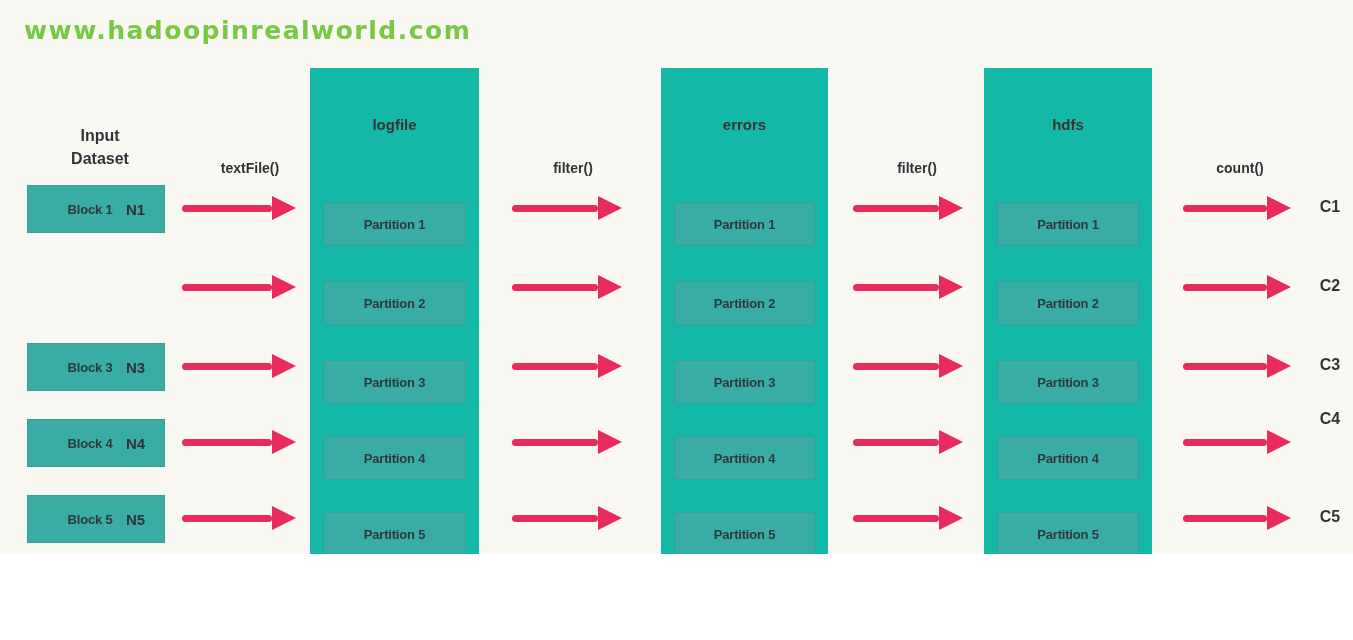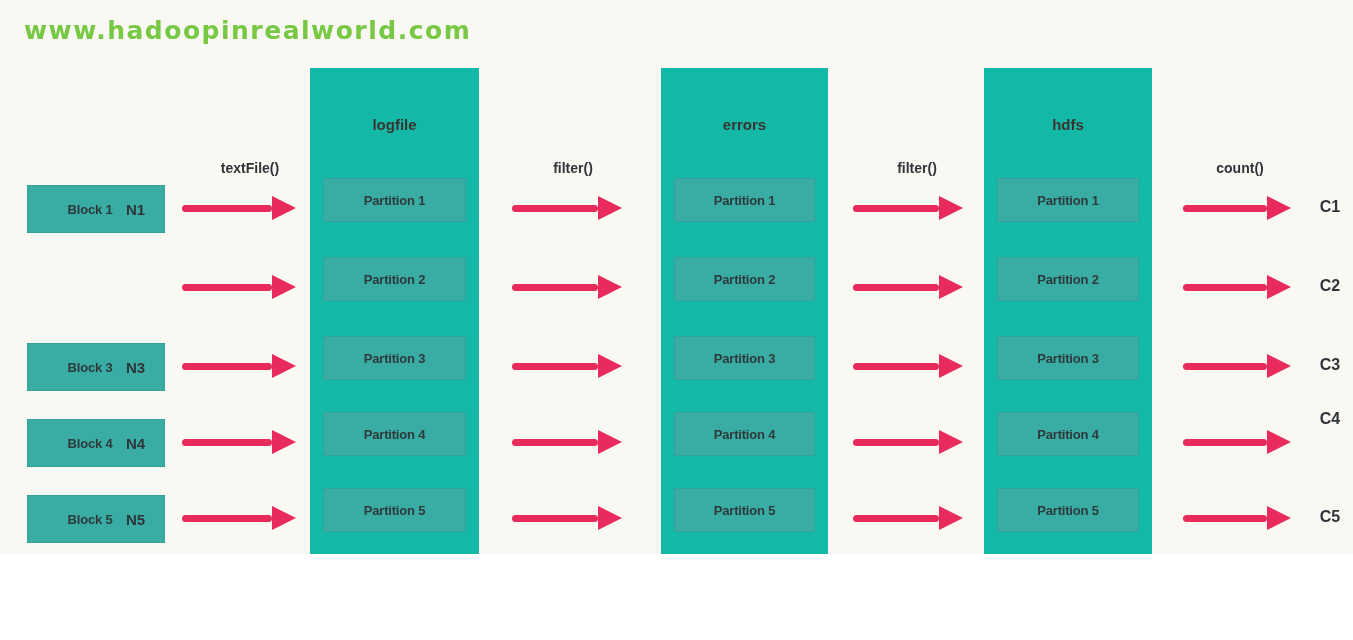--- a/index.html
+++ b/index.html
@@ -43,21 +43,21 @@
     background:#14b8a6;
   }
   .rdd-title{
     position:absolute;top:48px;left:0;right:0;text-align:center;
     font-size:15px;font-weight:700;color:#3A3430;
   }
   .partition{
     position:absolute;left:13px;right:13px;height:42px;
     background:#39ACA4;border:1px solid rgba(0,0,0,0.06);
     display:flex;align-items:center;justify-content:center;
-    font-size:13px;letter-spacing:-0.2px;font-weight:700;color:#2E3A3A;
+    font-size:13px;letter-spacing:-0.2px;font-weight:700;color:#2E3A3A;margin-top:24px;
   }
   .arrow{
     position:absolute;height:24px;
     display:flex;align-items:center;
   }
   .arrow .shaft{
     flex:1;height:7px;background:#E82A5C;border-radius:4px;
   }
   .arrow .head{
     width:0;height:0;
@@ -70,20 +70,24 @@
     font-size:16px;font-weight:700;color:#2F3438;text-align:center;
   }
 </style>
 </head>
 <body>
 
 <div class="canvas">
 
   <div class="watermark">www.hadoopinrealworld.com</div>
 
+  <div class="dataset-title">
+    <div>Input</div>
+    <div>Dataset</div>
+  </div>
 
   <div class="block" style="top:185px">
     <span class="blabel">Block 1</span>
     <span class="nlabel">N1</span>
   </div>
   <div class="block" style="top:343px">
     <span class="blabel">Block 3</span>
     <span class="nlabel">N3</span>
   </div>
   <div class="block" style="top:419px">

